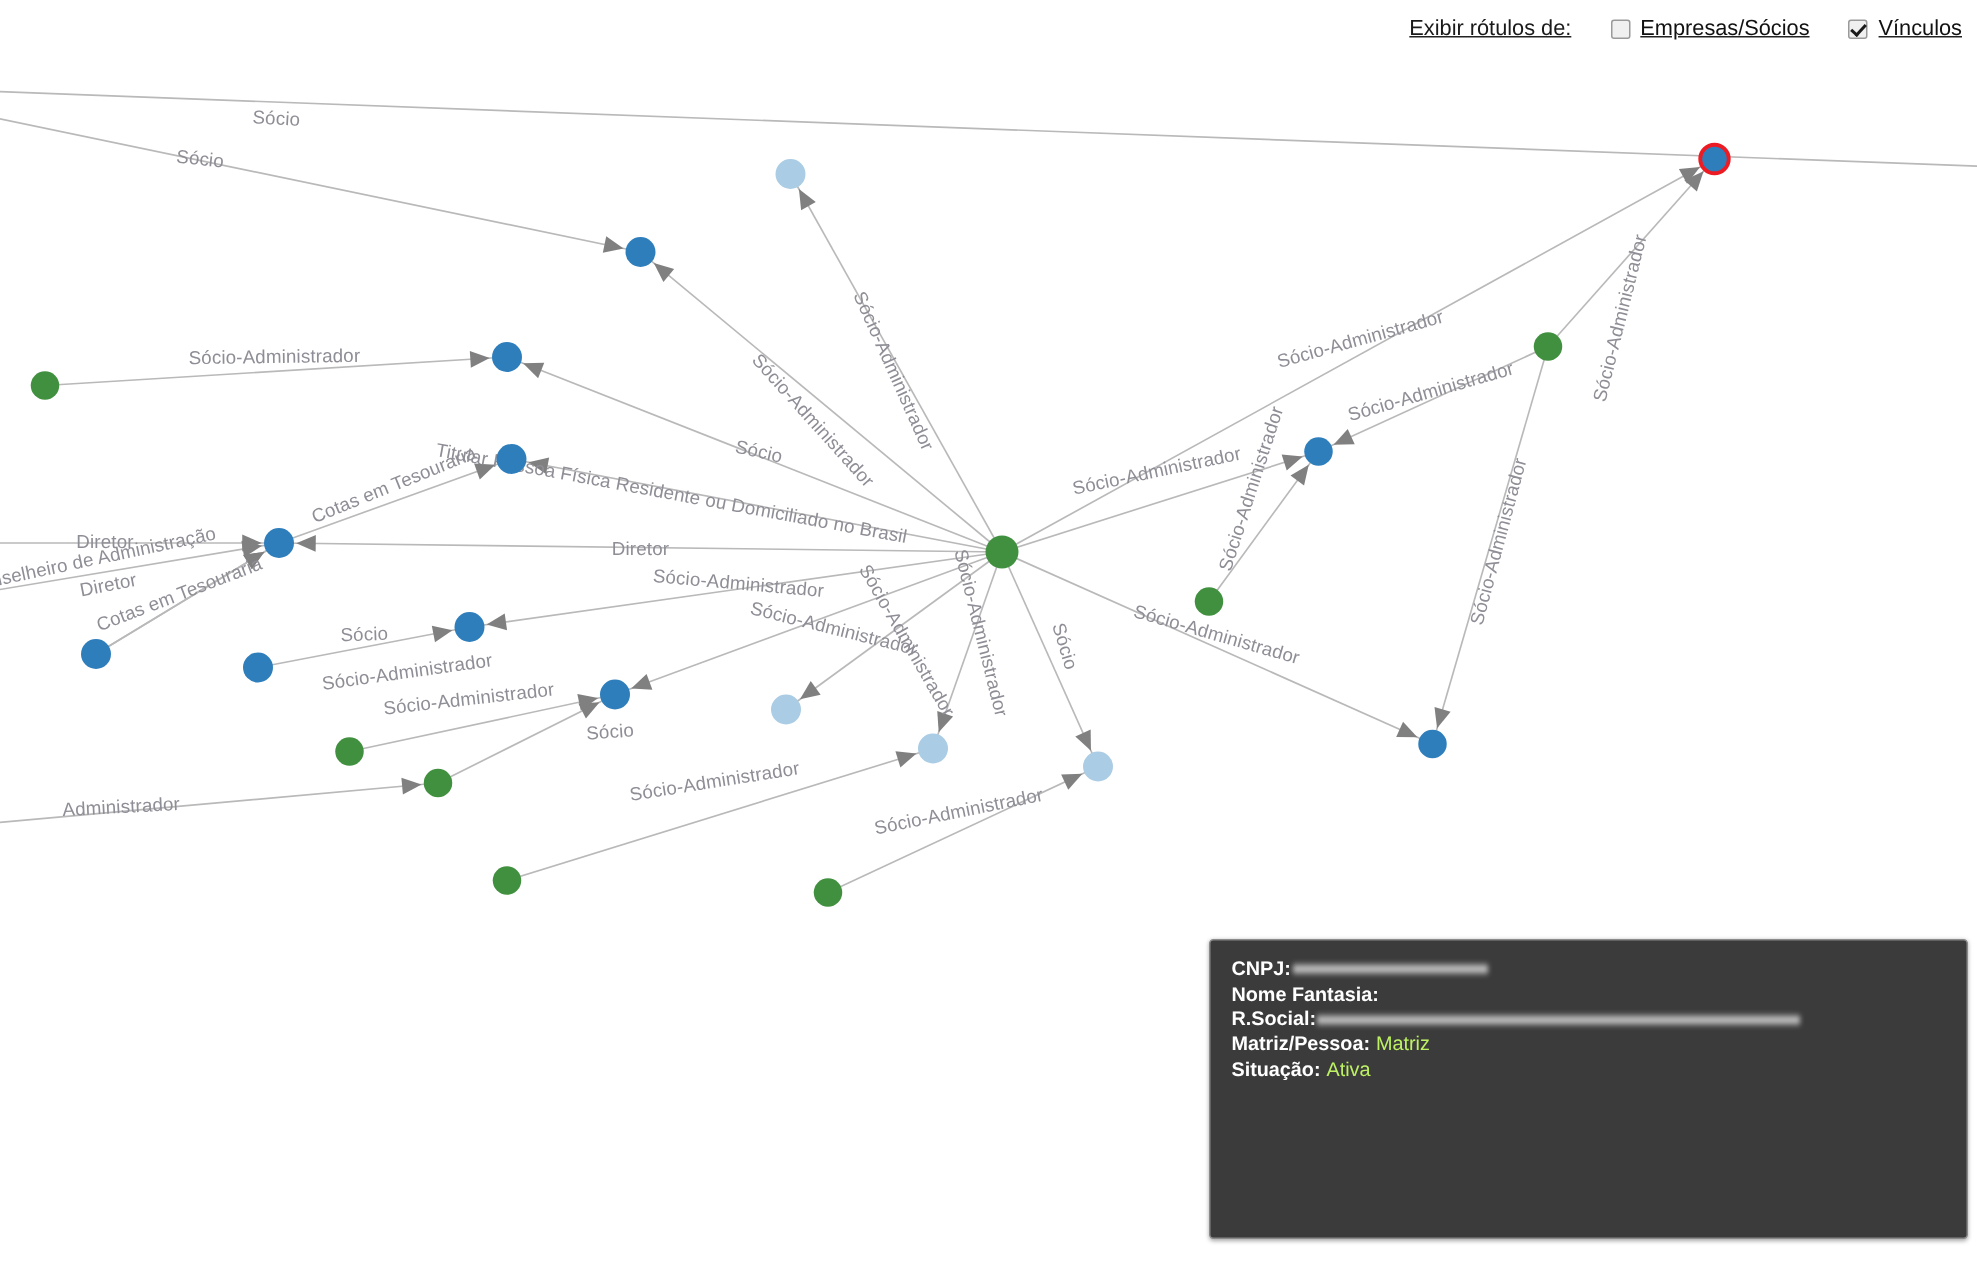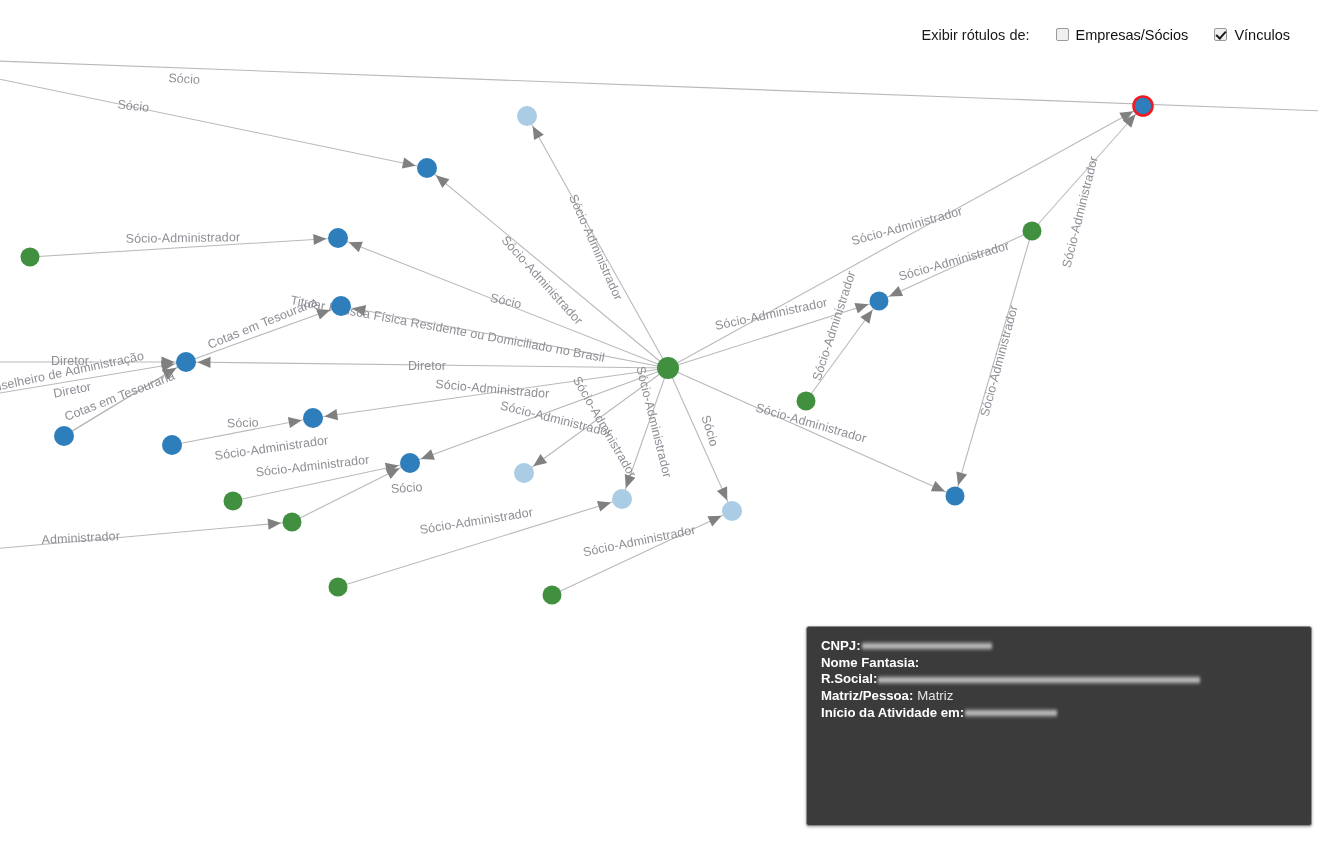--- a/index.html
+++ b/index.html
@@ -5,29 +5,30 @@
   html,body{margin:0;padding:0;}
   body{
     width:1318px;height:842px;
     background:#ffffff;
     font-family:"Liberation Sans", sans-serif;
     overflow:hidden;
     position:relative;
   }
   
   #toolbar{
-    position:absolute;left:0;top:16px;width:1318px;height:38px;
+    position:absolute;left:0;top:0;width:1318px;height:38px;
     display:flex;align-items:center;justify-content:flex-end;
     padding-right:10px;box-sizing:border-box;
     font-size:14.5px;color:#222;
     user-select:none;
+    text-decoration:underline;
   }
   #toolbar .tb-label{margin-right:26px;color:#1a1a1a;}
-  .cb-group{display:flex;align-items:flex-start;margin-right:26px;}
-  .cb-group:last-child{margin-right:18px;}
+  .cb-group{display:flex;align-items:center;margin-right:26px;}
+  .cb-group:last-child{margin-right:0;}
   .cbx{
     width:13px;height:13px;box-sizing:border-box;
     border:1px solid #9a9a9a;border-radius:2px;
     background:#f0f0f0;
     margin-right:7px;position:relative;display:inline-block;
     flex:0 0 auto;
   }
   .cbx.checked:after{
     content:"";position:absolute;left:3px;top:0px;
     width:4px;height:8px;border:solid #1b1b1b;
@@ -55,21 +56,21 @@
     border-radius:3px;
     box-shadow:0 1px 3px rgba(0,0,0,.35);
     padding:11px 0 0 14px;
     color:#ffffff;
     font-size:13.2px;
     line-height:16.7px;
     overflow:hidden;
   }
   #tooltip .row{white-space:nowrap;height:16.7px;display:flex;align-items:center;}
   #tooltip .k{font-weight:bold;color:#ffffff;}
-  #tooltip .v{color:#e5e5e5;margin-left:4px;}
+  #tooltip .v{color:#bef264;margin-left:4px;}
   
   .redact{
     display:inline-block;height:10px;margin-left:1px;
     background:linear-gradient(to bottom,
        rgba(60,60,60,0) 0%,
        rgba(190,190,190,.55) 22%,
        rgba(225,225,225,.92) 50%,
        rgba(190,190,190,.55) 78%,
        rgba(60,60,60,0) 100%);
     filter:blur(1.6px);
@@ -231,16 +232,16 @@
     </div>
     <div class="row">
       <span class="k">R.Social:</span>
       <span class="redact" style="width: 322px;"></span>
     </div>
     <div class="row">
       <span class="k">Matriz/Pessoa:</span>
       <span class="v">Matriz</span>
     </div>
     <div class="row">
-      <span class="k">Início da Atividade em:</span>
-      <span class="redact" style="width: 92px;"></span>
+      <span class="k">Situação:</span>
+      <span class="v">Ativa</span>
     </div>
   </div>
 
 </body></html>

